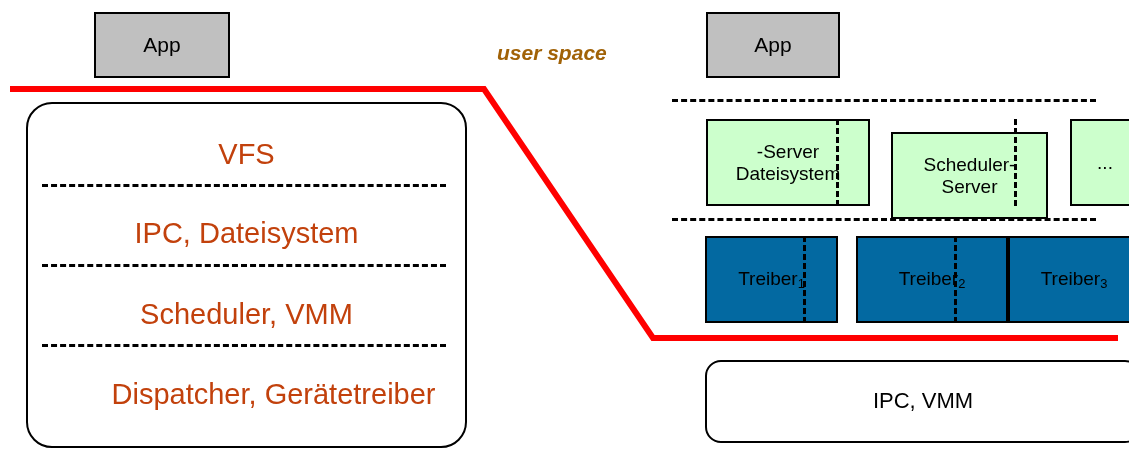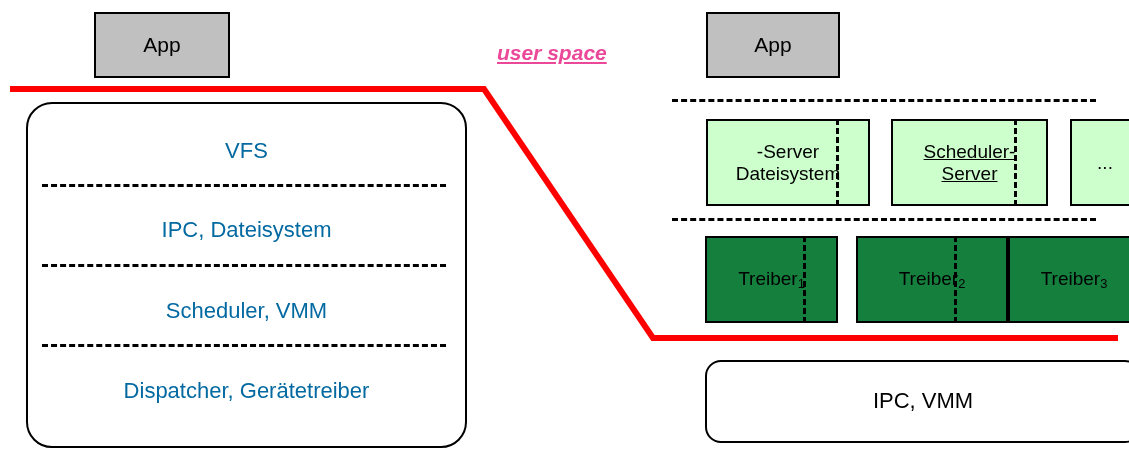--- a/index.html
+++ b/index.html
@@ -14,31 +14,31 @@
   .app-box{background:#c0c0c0;border:2px solid #000;font-size:21px;}
 
   
   .round-box{background:#ffffff;border:2px solid #000;}
   .round-box.big{border-radius:26px;}
   .round-box.wide{border-radius:16px;}
 
   
   .server-box{background:#ccffcc;border:2px solid #000;font-size:19px;}
   
-  .driver-box{background:#15803d;border:2px solid #000;font-size:19px;}
+  .driver-box{background:#0369a1;border:2px solid #000;font-size:19px;}
 
-  .layer-label{position:absolute;width:100%;text-align:center;font-size:22px;color:#0369a1;}
+  .layer-label{position:absolute;width:100%;text-align:center;font-size:29px;color:#c2410c;}
 
   
   .hdash{position:absolute;border-top:3px dashed #000;}
   
   .vdash{position:absolute;border-left:3px dashed #000;}
 
-  .space-label{position:absolute;color:#ec4899;font-style:italic;font-weight:bold;
-               font-size:21px;white-space:nowrap;text-decoration:underline;}
+  .space-label{position:absolute;color:#a16207;font-style:italic;font-weight:bold;
+               font-size:21px;white-space:nowrap;}
 
   svg.redline{position:absolute;left:0;top:0;width:1129px;height:455px;overflow:visible;}
 
   sub{font-size:0.68em;vertical-align:-0.25em;}
 </style>
 </head>
 <body>
 
 <div id="stage">
 
@@ -59,39 +59,39 @@
     <div class="hdash" style="left:14px;top:80px;width:404px;"></div>
 
     <div class="layer-label" style="top:113px;">IPC, Dateisystem</div>
 
     <div class="hdash" style="left:14px;top:160px;width:404px;"></div>
 
     <div class="layer-label" style="top:194px;">Scheduler, VMM</div>
 
     <div class="hdash" style="left:14px;top:240px;width:404px;"></div>
 
-    <div class="layer-label" style="top:274px;">Dispatcher, Gerätetreiber</div>
+    <div class="layer-label" style="top:274px;margin-left:27px;">Dispatcher, Gerätetreiber</div>
   </div>
 
   <div class="box app-box" style="left:662px;top:12px;width:134px;height:66px;">
     <span>App</span>
   </div>
 
   <div class="hdash" style="left:672px;top:99px;width:424px;"></div>
 
   <div class="box server-box" style="left:662px;top:119px;width:164px;height:87px;">
     <div>
       <div>-Server</div>
       <div>Dateisystem</div>
     </div>
   </div>
 
   <div class="vdash" style="left:836px;top:119px;height:87px;"></div>
 
-  <div class="box server-box" style="left:847px;top:119px;width:157px;height:87px;text-decoration:underline;">
+  <div class="box server-box" style="left:847px;top:132px;width:157px;height:87px;">
     <div>
       <div>Scheduler-</div>
       <div>Server</div>
     </div>
   </div>
 
   <div class="vdash" style="left:1014px;top:119px;height:87px;"></div>
 
   <div class="box server-box" style="left:1026px;top:119px;width:70px;height:87px;">
     <span>...</span>

